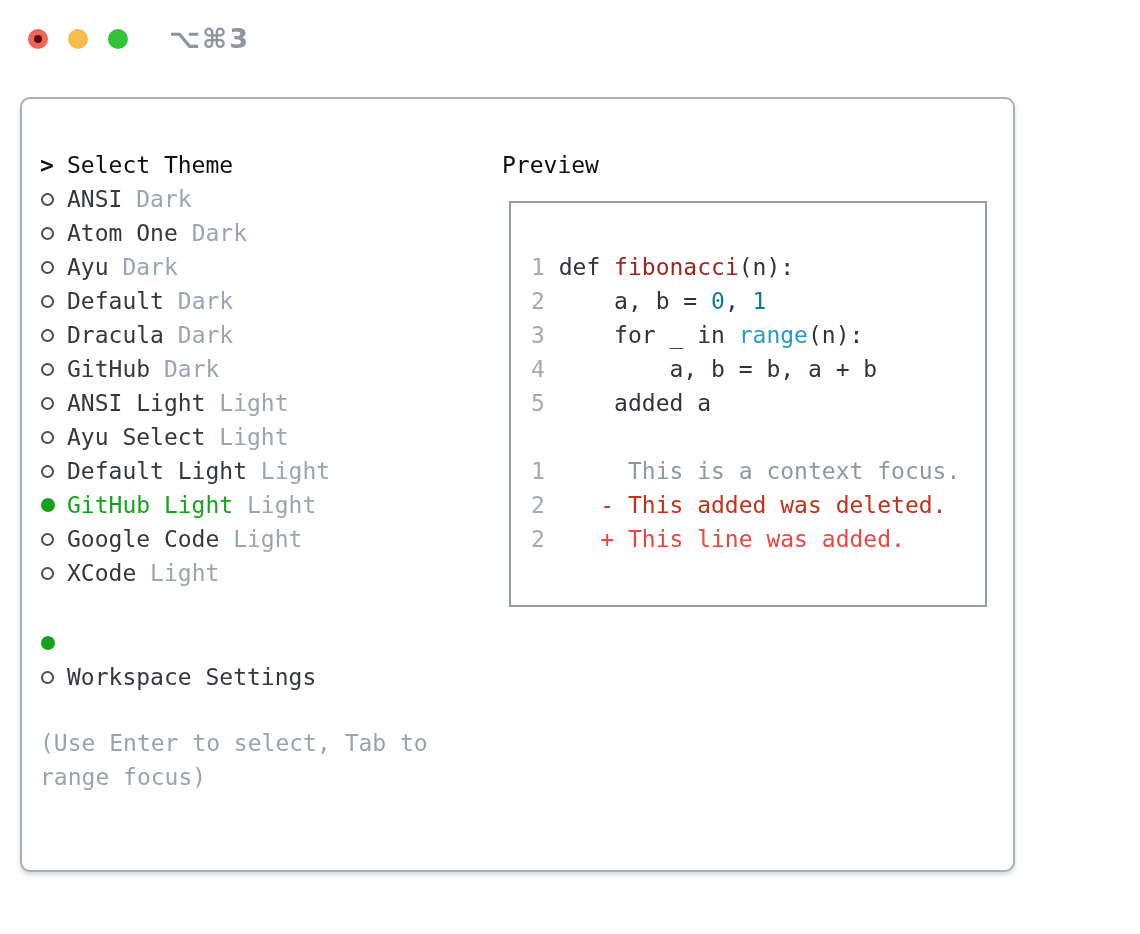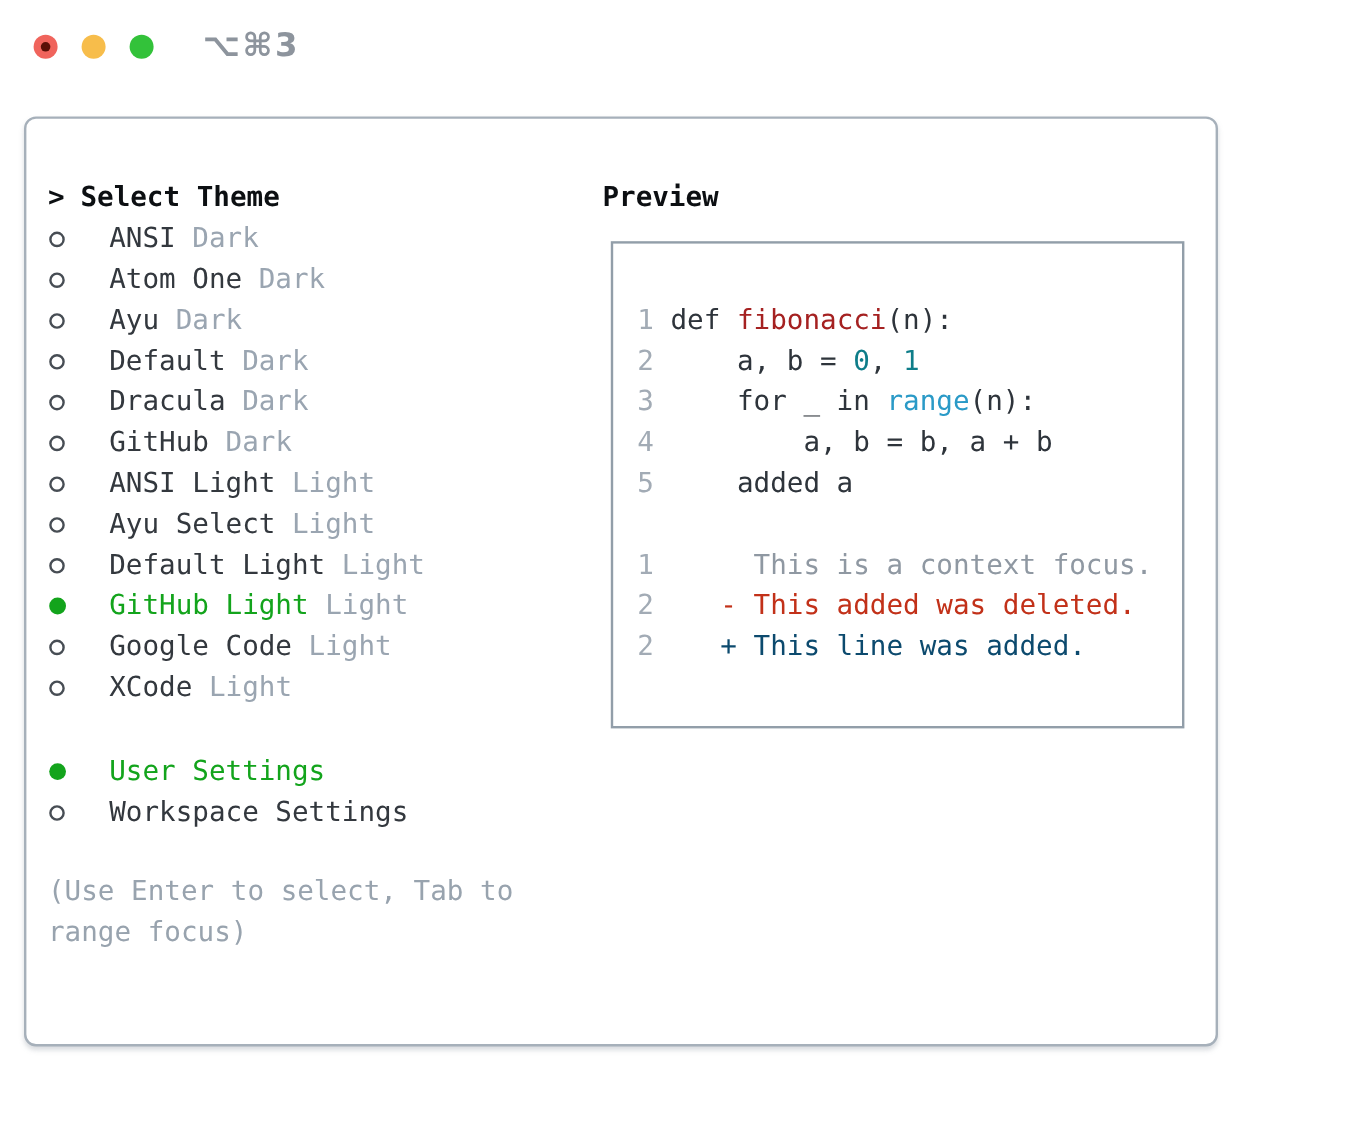--- a/index.html
+++ b/index.html
@@ -55,22 +55,22 @@
   .row{display:flex;align-items:center;height:34px;white-space:pre;}
   .marker{
     width:27px;flex:0 0 27px;display:flex;align-items:center;
   }
   .cursor-glyph{font-weight:bold;color:#0c0f12;}
   .radio{
     width:13px;height:13px;border-radius:50%;
     border:2px solid #474d54;box-sizing:border-box;margin-left:1px;
   }
   .radio.sel{border:none;background:#13a41c;width:14px;height:14px;}
-  .hdr{font-weight:bold;color:#0c0f12;}
-  .item-name{color:#33383e;margin-left:24px;}
+  .hdr{font-weight:normal;color:#0c0f12;}
+  .item-name{color:#33383e;}
   .item-name.sel{color:#13a41c;}
   .variant{color:#9aa5b1;}
   .apply-block{margin-top:36px;}
   .help{
     margin-top:32px;
     width:420px;
     color:#98a3ae;
     white-space:normal;
   }
   
@@ -84,21 +84,21 @@
   }
   .code-line{display:flex;height:34px;white-space:pre;}
   .lineno{color:#a2abb5;min-width:13.85px;}
   .seg{white-space:pre;}
   .c-plain{color:#2e343b;}
   .c-func{color:#a52121;}
   .c-number{color:#0e7d89;}
   .c-builtin{color:#2a9ac7;}
   .c-context{color:#8f98a2;}
   .c-deleted{color:#c23119;}
-  .c-added{color:#0c4a6e;}
+  .c-added{color:#ef4444;}
 </style>
 </head>
 <body>
 
 <div class="window">
 
   <div class="titlebar">
     <div class="traffic">
       <span class="tl tl-red"></span>
       <span class="tl tl-yellow"></span>
@@ -186,21 +186,20 @@
     <span class="marker"><span class="radio"></span></span>
     <span class="item-name">XCode</span>
     <span class="variant"> Light</span>
   </div>
 </div>
 
       <div class="apply-block">
         <div id="apply-list">
   <div class="row">
     <span class="marker"><span class="radio sel"></span></span>
-    <span class="item-name sel">User Settings</span>
     <span class="variant"></span>
   </div>
 
   <div class="row">
     <span class="marker"><span class="radio"></span></span>
     <span class="item-name">Workspace Settings</span>
     <span class="variant"></span>
   </div>
 </div>
       </div>

